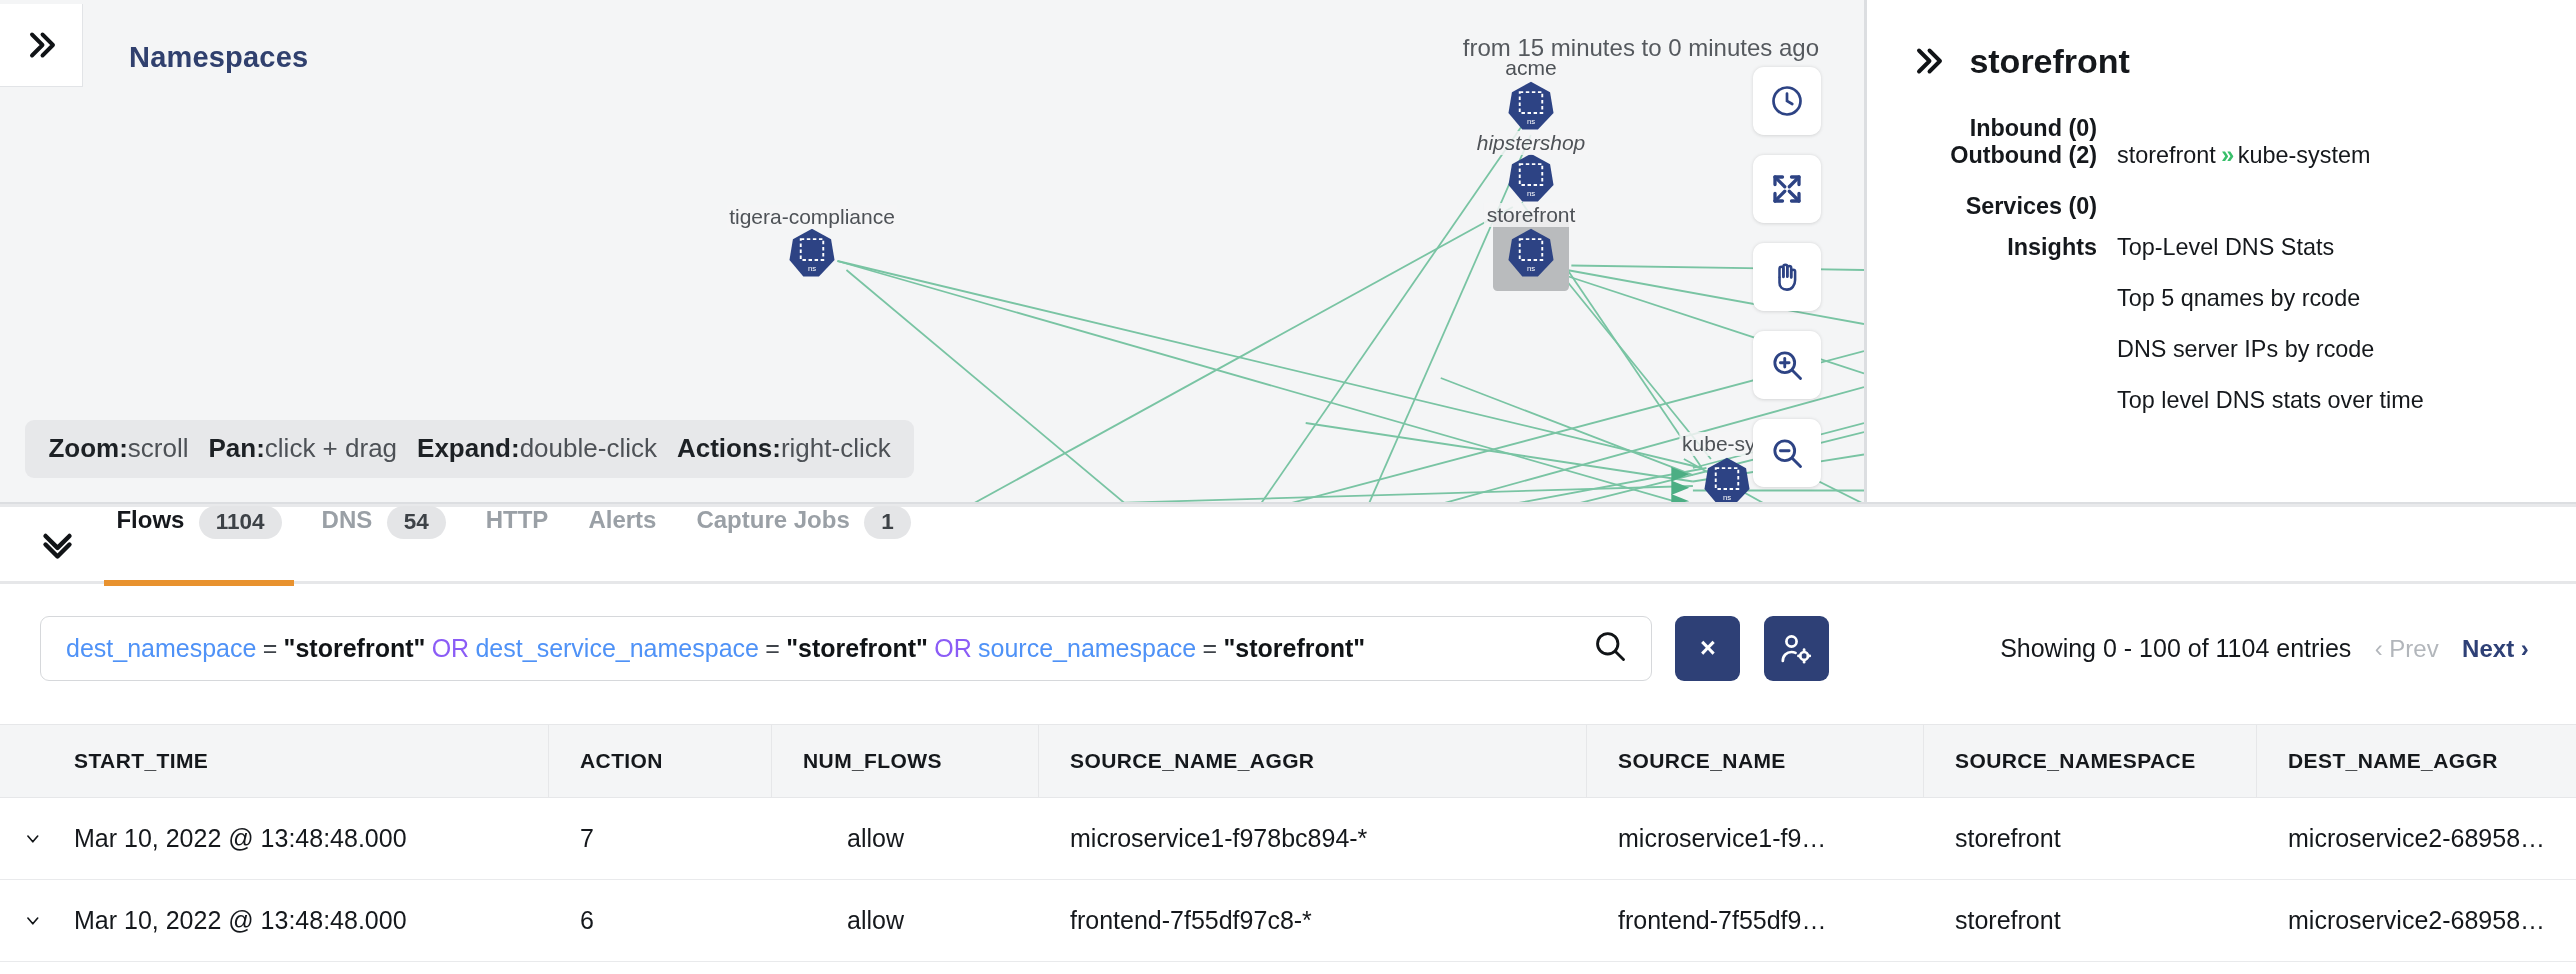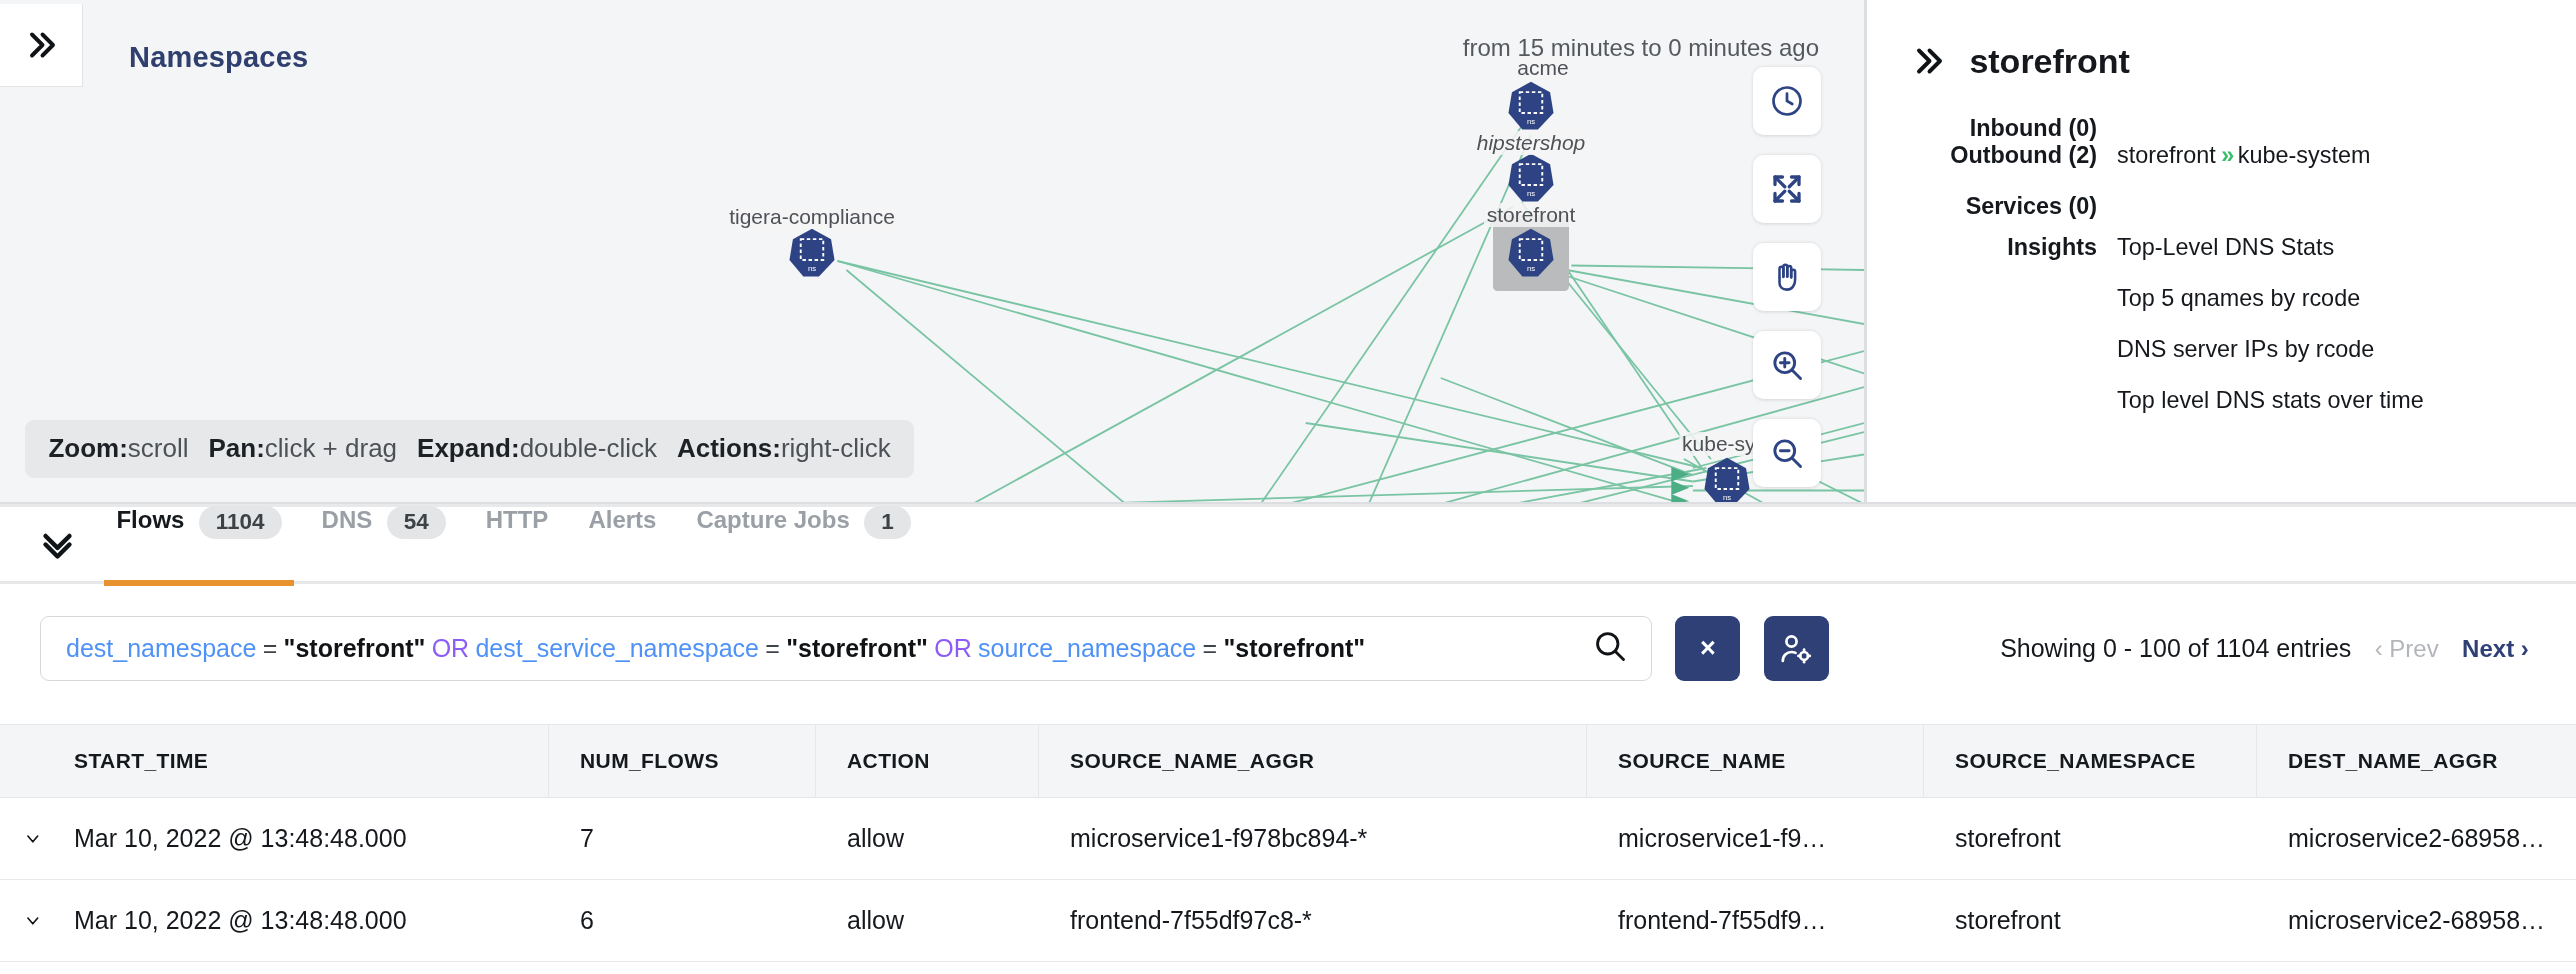--- a/index.html
+++ b/index.html
@@ -238,21 +238,21 @@
       <div class="sidebar-toggle">
         <svg class="chev-dbl" viewBox="0 0 24 24" fill="none" stroke="#111417" stroke-width="2.6" stroke-linecap="round" stroke-linejoin="round">
           <polyline points="6,5 13,12 6,19"></polyline>
             <polyline points="13,5 20,12 13,19"></polyline>
         </svg>
       </div>
 
       <div class="page-title">Namespaces</div>
       <div class="timeframe">from 15 minutes to 0 minutes ago</div>
 
-      <div class="node-label" style="left:1531px; top:56px;margin-left:12px;">acme</div>
+      <div class="node-label" style="left:1531px; top:56px;">acme</div>
       <div class="node" style="left:1531px; top:106px;">
         <svg viewBox="0 0 60 60" width="52" height="52">
           <polygon points="30,2 52,14 56,38 38,57 20,57 4,38 8,14" fill="#2d4384"></polygon>
           <rect x="17" y="14" width="26" height="24" fill="none" stroke="#fff" stroke-width="2.2" stroke-dasharray="4 3"></rect>
           <text x="30" y="51" font-size="9" fill="#fff" text-anchor="middle" font-family="Liberation Sans, sans-serif">ns</text>
         </svg>
       </div>
 
       <div class="node-label" style="left:1531px; top:131px;font-style:italic;">hipstershop</div>
       <div class="node" style="left:1531px; top:178px;">
@@ -435,22 +435,22 @@
         <span class="showing">Showing 0 - 100 of 1104 entries</span>
         <span class="prev">‹&nbsp;<span>Prev</span></span>
         <span class="next"><span>Next</span>&nbsp;›</span>
       </div>
     </div>
 
     <div class="table">
       <div class="thead">
         <div class="th c0"></div>
         <div class="th c1">START_TIME</div>
+        <div class="th c3">ACTION</div>
         <div class="th c2">NUM_FLOWS</div>
-        <div class="th c3">ACTION</div>
         <div class="th c4">SOURCE_NAME_AGGR</div>
         <div class="th c5">SOURCE_NAME</div>
         <div class="th c6">SOURCE_NAMESPACE</div>
         <div class="th c7">DEST_NAME_AGGR</div>
       </div>
 
       <div class="tr">
         <div class="td c0 caret">
           <svg class="caret-ic" viewBox="0 0 24 24" fill="none" stroke="#111417" stroke-width="2" stroke-linecap="round" stroke-linejoin="round">
               <polyline points="6,9 12,16 18,9"></polyline>

